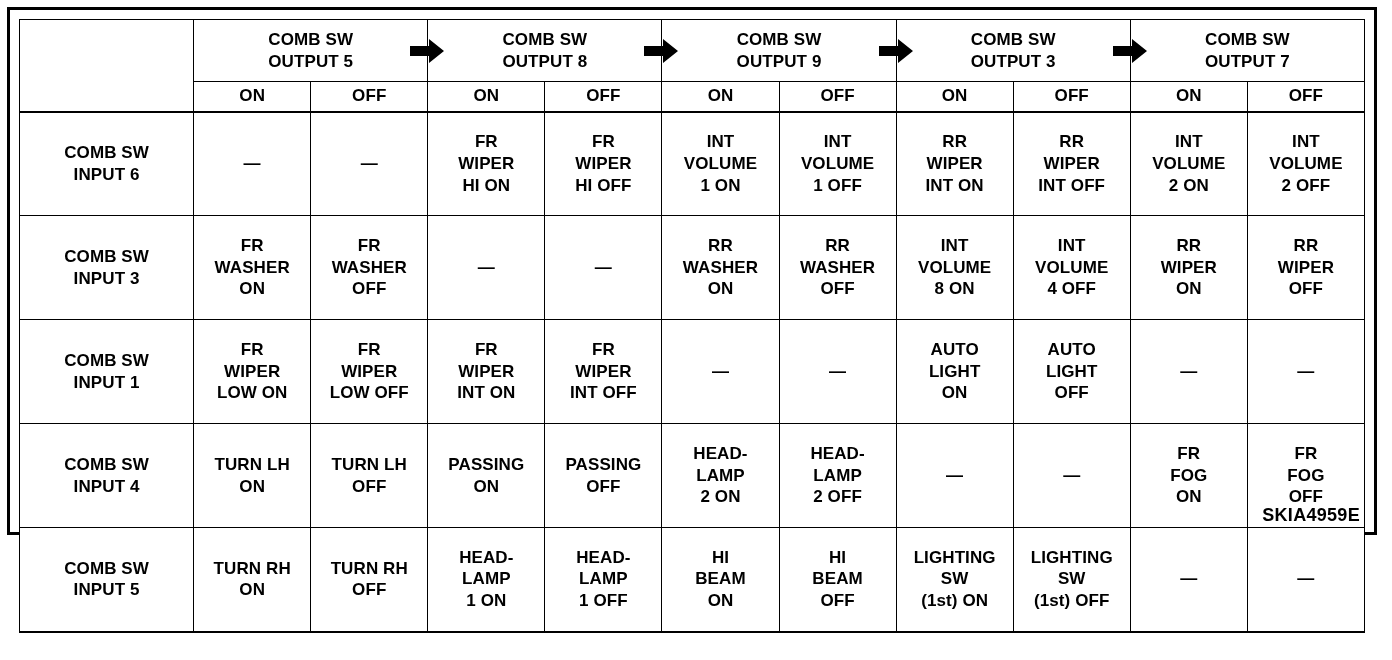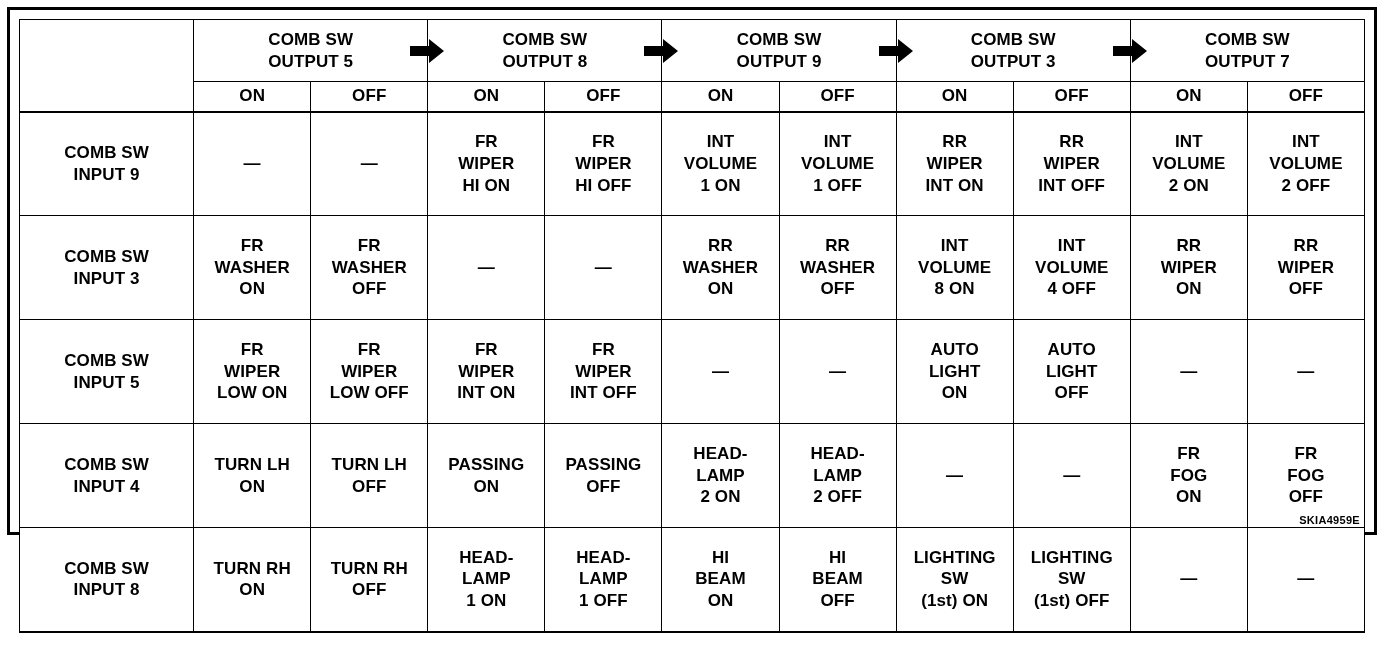--- a/index.html
+++ b/index.html
@@ -121,21 +121,21 @@
 
   .dash {
     font-weight: bold;
     font-size: 17px;
   }
 
   #caption {
     position: absolute;
     right: 14px;
     bottom: 6px;
-    font-size: 11px;
+    font-size: 18px;
     font-weight: bold;
     letter-spacing: 0.3px;
     font-family: "Liberation Sans", sans-serif;
   }
 
   .cell-line { display: block; white-space: nowrap; }
 </style>
 </head>
 <body>
 
@@ -207,21 +207,21 @@
             <td class="subhead group-start">ON</td>
             <td class="subhead">OFF</td>
             <td class="subhead group-start">ON</td>
             <td class="subhead">OFF</td>
             <td class="subhead group-start">ON</td>
             <td class="subhead last-col">OFF</td>
           </tr>
           <tr class="datarow first">
             <td class="rowlabel">
               <span class="cell-line">COMB SW</span>
-              <span class="cell-line">INPUT 9</span>
+              <span class="cell-line">INPUT 6</span>
             </td>
             <td class="datacell group-start">
               <span class="cell-line dash">—</span>
             </td>
             <td class="datacell">
               <span class="cell-line dash">—</span>
             </td>
             <td class="datacell group-start">
               <span class="cell-line">FR</span>
               <span class="cell-line">WIPER</span>
@@ -311,21 +311,21 @@
             </td>
             <td class="datacell last-col">
               <span class="cell-line">RR</span>
               <span class="cell-line">WIPER</span>
               <span class="cell-line">OFF</span>
             </td>
           </tr>
           <tr class="datarow">
             <td class="rowlabel">
               <span class="cell-line">COMB SW</span>
-              <span class="cell-line">INPUT 5</span>
+              <span class="cell-line">INPUT 1</span>
             </td>
             <td class="datacell group-start">
               <span class="cell-line">FR</span>
               <span class="cell-line">WIPER</span>
               <span class="cell-line">LOW ON</span>
             </td>
             <td class="datacell">
               <span class="cell-line">FR</span>
               <span class="cell-line">WIPER</span>
               <span class="cell-line">LOW OFF</span>
@@ -407,21 +407,21 @@
             </td>
             <td class="datacell last-col">
               <span class="cell-line">FR</span>
               <span class="cell-line">FOG</span>
               <span class="cell-line">OFF</span>
             </td>
           </tr>
           <tr class="datarow last-row">
             <td class="rowlabel">
               <span class="cell-line">COMB SW</span>
-              <span class="cell-line">INPUT 8</span>
+              <span class="cell-line">INPUT 5</span>
             </td>
             <td class="datacell group-start">
               <span class="cell-line">TURN RH</span>
               <span class="cell-line">ON</span>
             </td>
             <td class="datacell">
               <span class="cell-line">TURN RH</span>
               <span class="cell-line">OFF</span>
             </td>
             <td class="datacell group-start">

